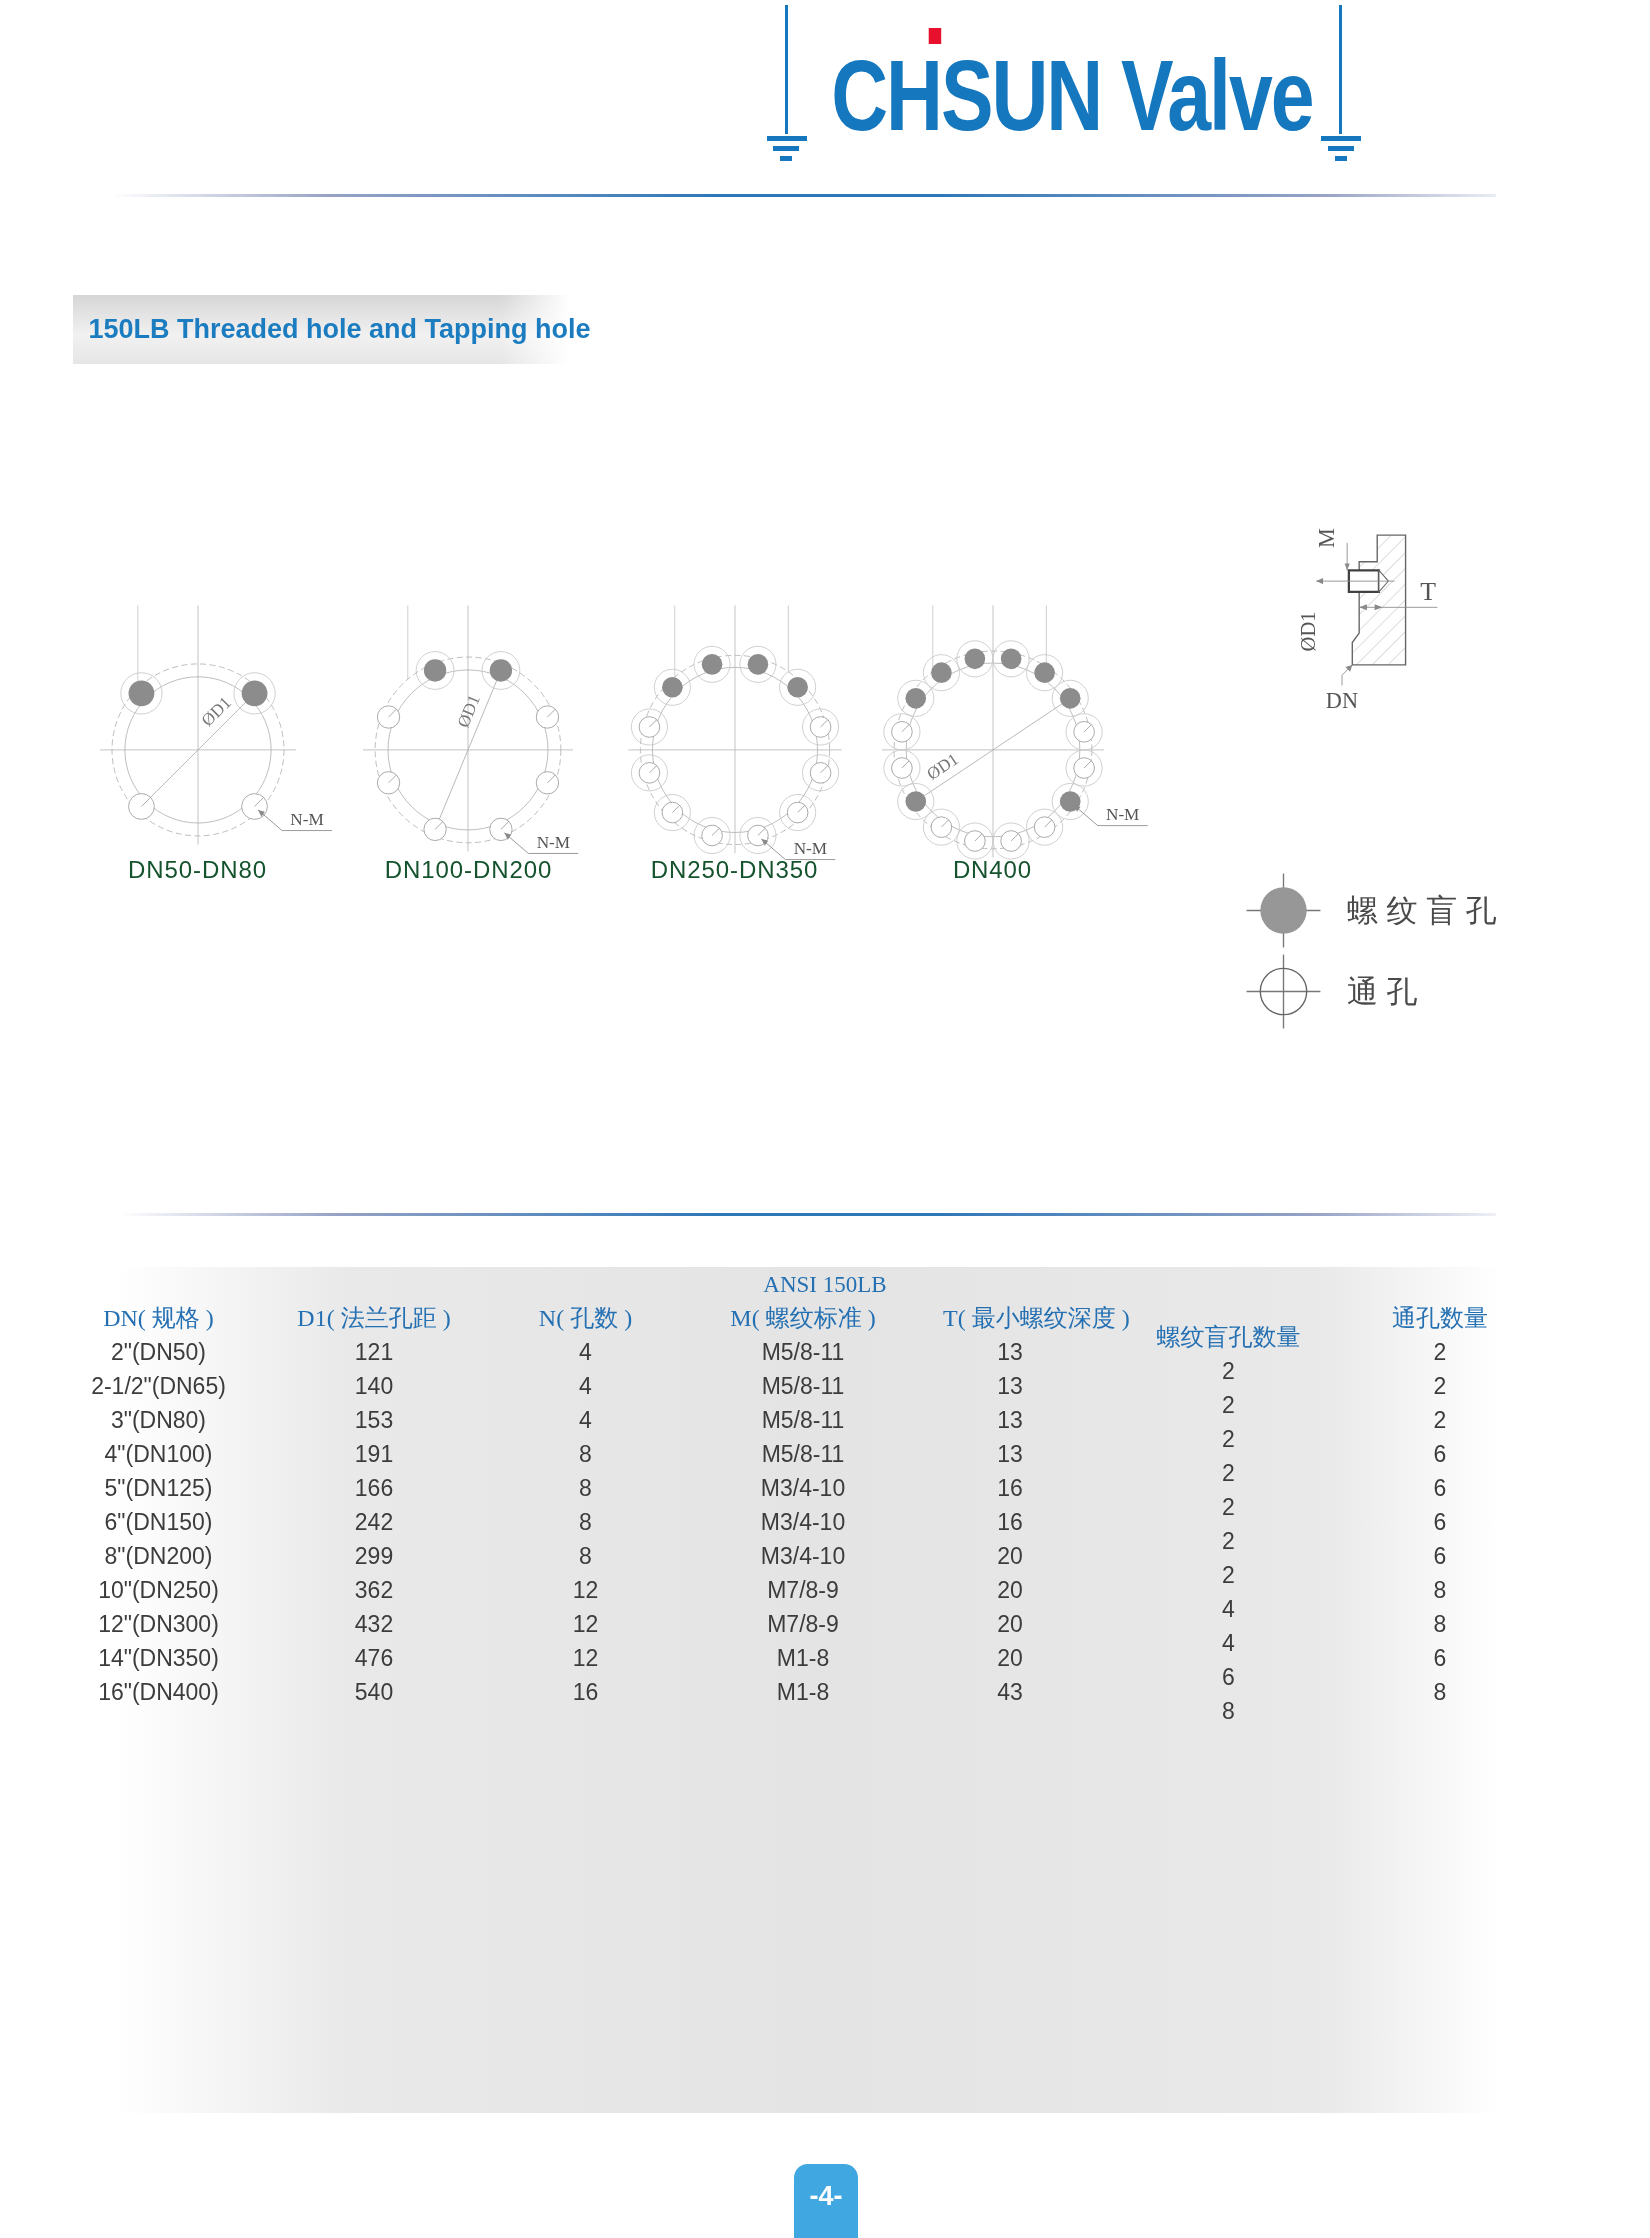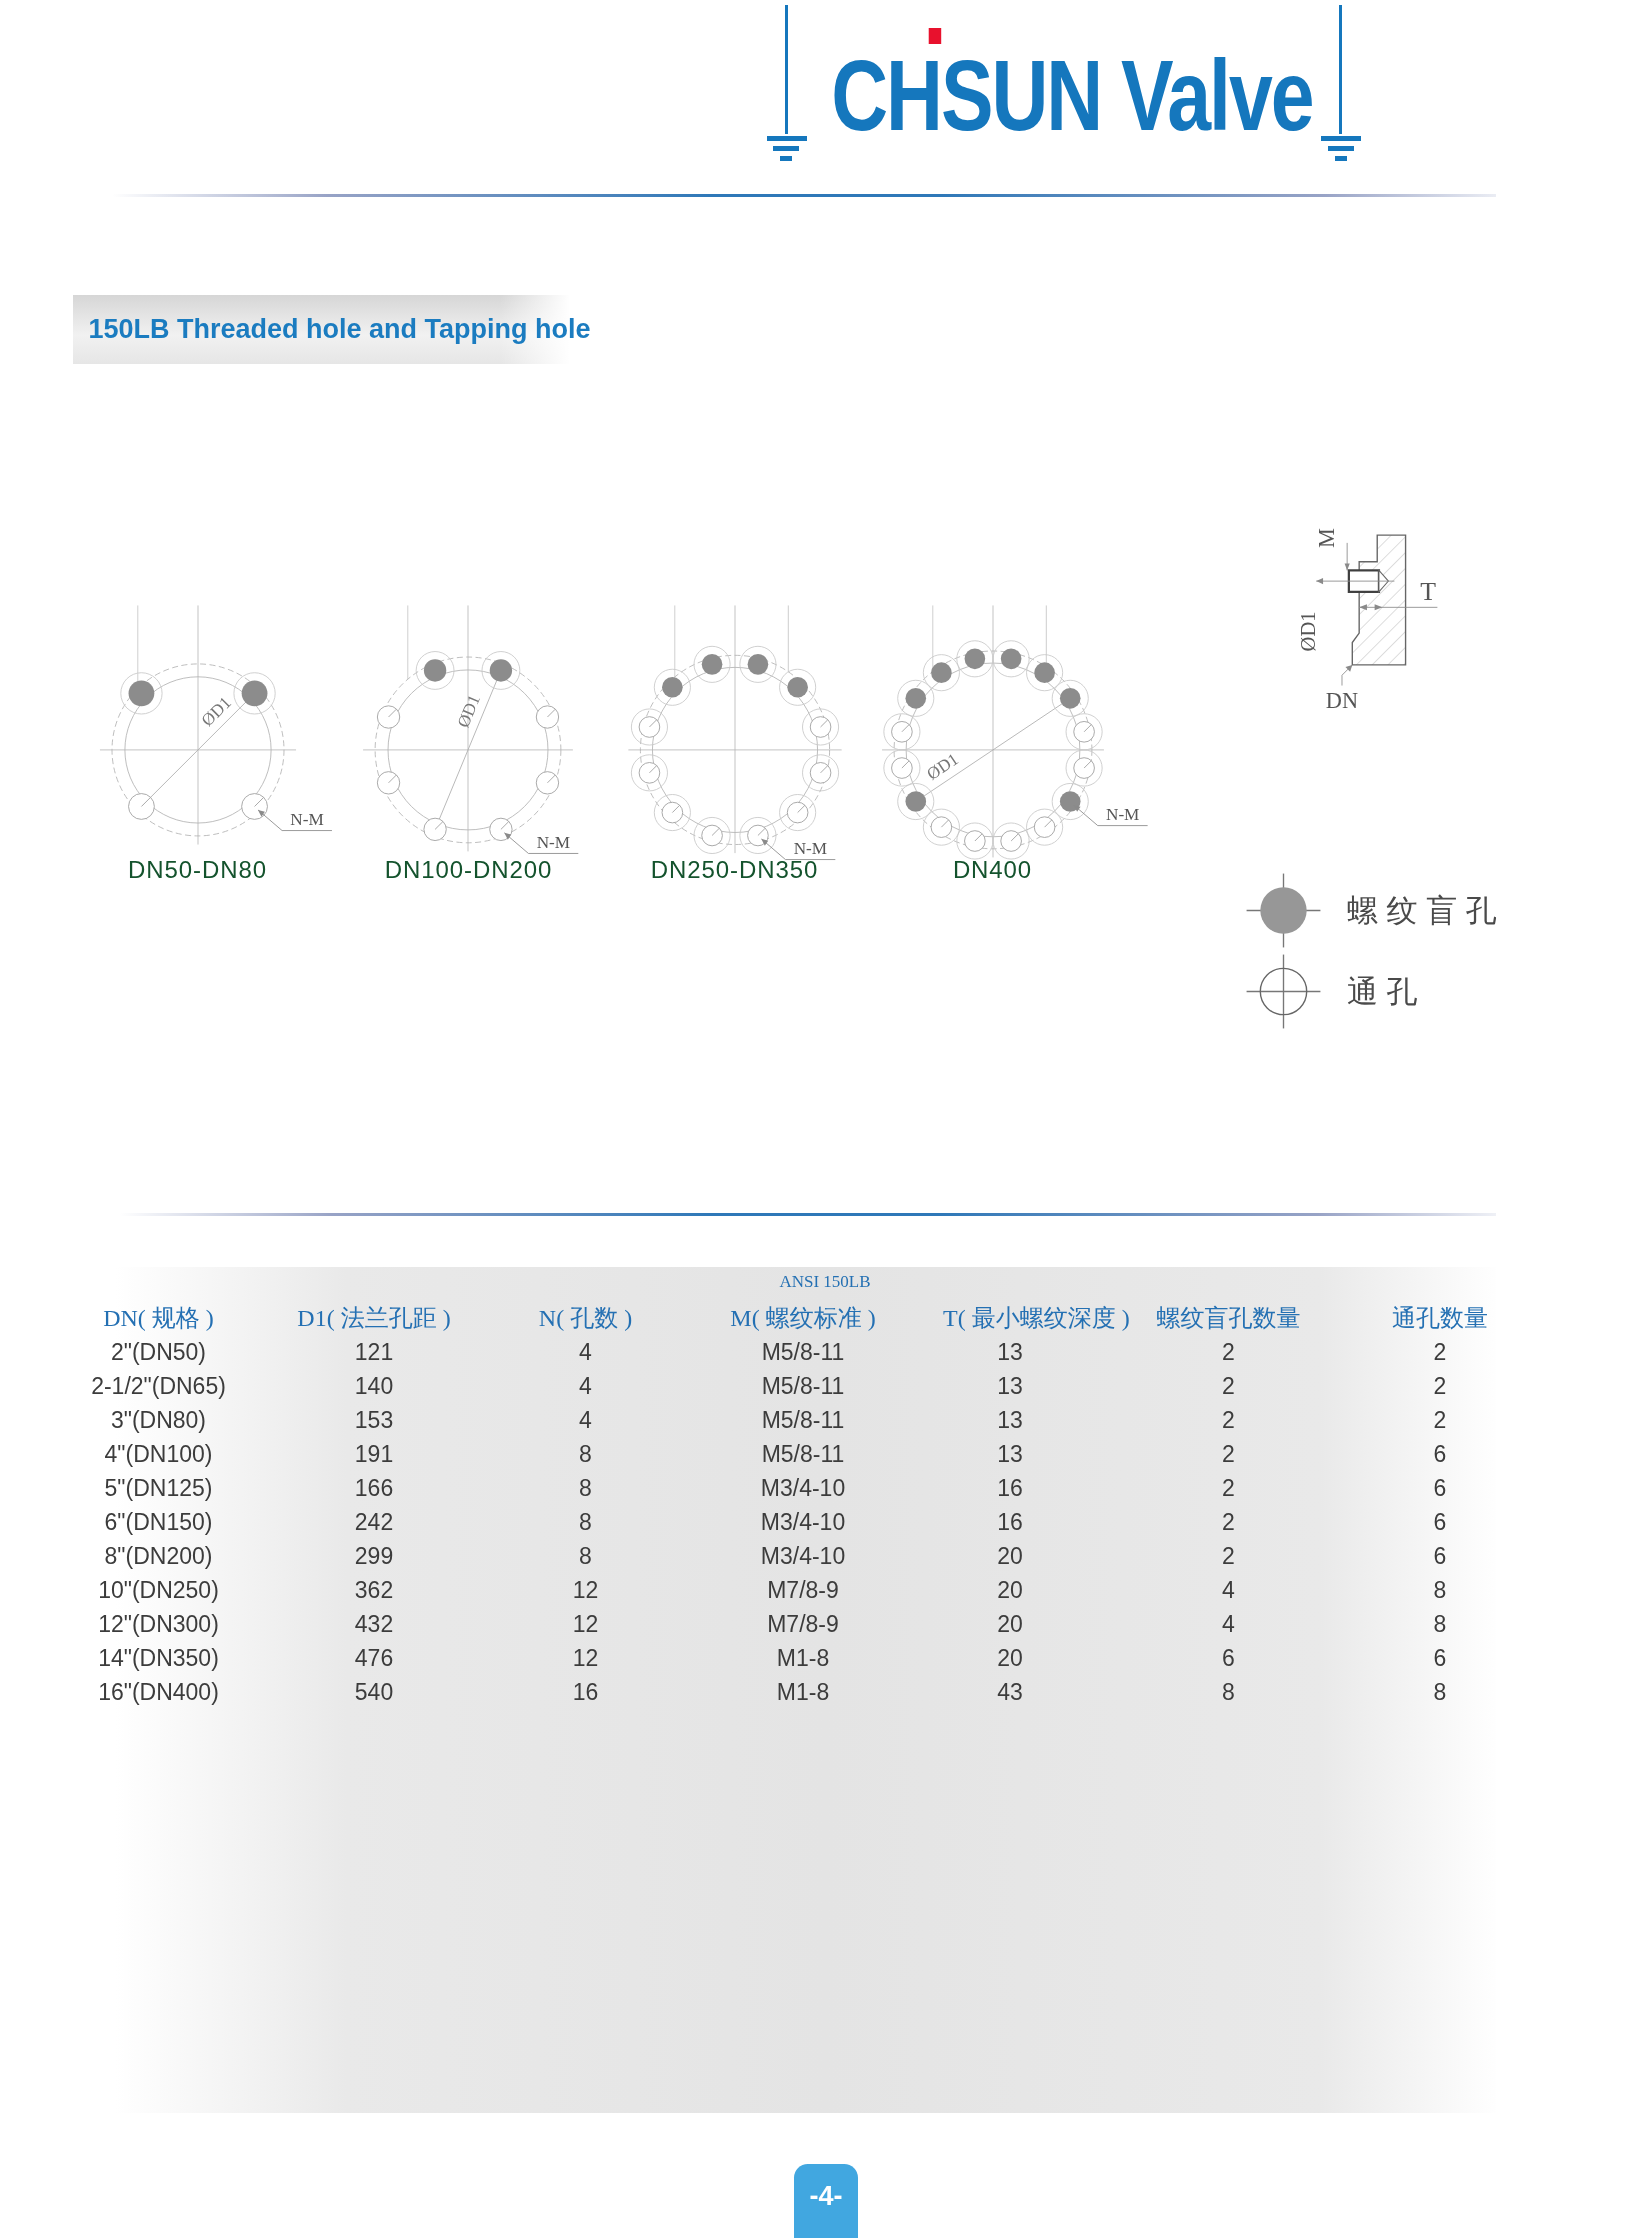--- a/index.html
+++ b/index.html
@@ -51,31 +51,31 @@
     letter-spacing:8.6px; margin-left:24px; white-space:nowrap;
   }
   
   .table-band {
     position:absolute; left:0; top:1267px; width:1650px; height:846px;
     background:linear-gradient(90deg, #ffffff 0%, #ffffff 7%, #e9e9e9 21%,
       #e4e4e4 50%, #e9e9e9 80%, #ffffff 91%, #ffffff 100%);
   }
   .table-title {
     position:absolute; left:0; top:1272px; width:1650px; text-align:center;
-    font-family:"Liberation Serif", serif; font-size:17px; color:#2470b3;
+    font-family:"Liberation Serif", serif; font-size:23px; color:#2470b3;
   }
   .tbl { position:absolute; left:77px; top:1301px; width:1495px; }
   .trow { display:flex; height:34px; line-height:34px; }
   .trow.head { height:34px; }
   .cell { text-align:center; white-space:nowrap; font-size:23px; color:#3c3c3c; }
   .head .cell {
     font-family:"Liberation Serif", serif; font-size:24px; color:#2470b3;
   }
   .c0 { width:163px; } .c1 { width:268px; } .c2 { width:155px; }
-  .c3 { width:280px; } .c4 { width:134px; } .c5 { width:303px; }
+  .c3 { width:280px; } .c4 { width:134px; } .c5 { width:303px;margin-top:19px; }
   .c6 { width:120px; }
   
   .page-num {
     position:absolute; left:794px; top:2164px; width:64px; height:75px;
     background:#41a7e0; border-radius:13.8px 13.8px 0 0;
     color:#ffffff; font-size:27px; font-weight:bold;
     text-align:center; line-height:65px;
   }
 </style>
 </head>

